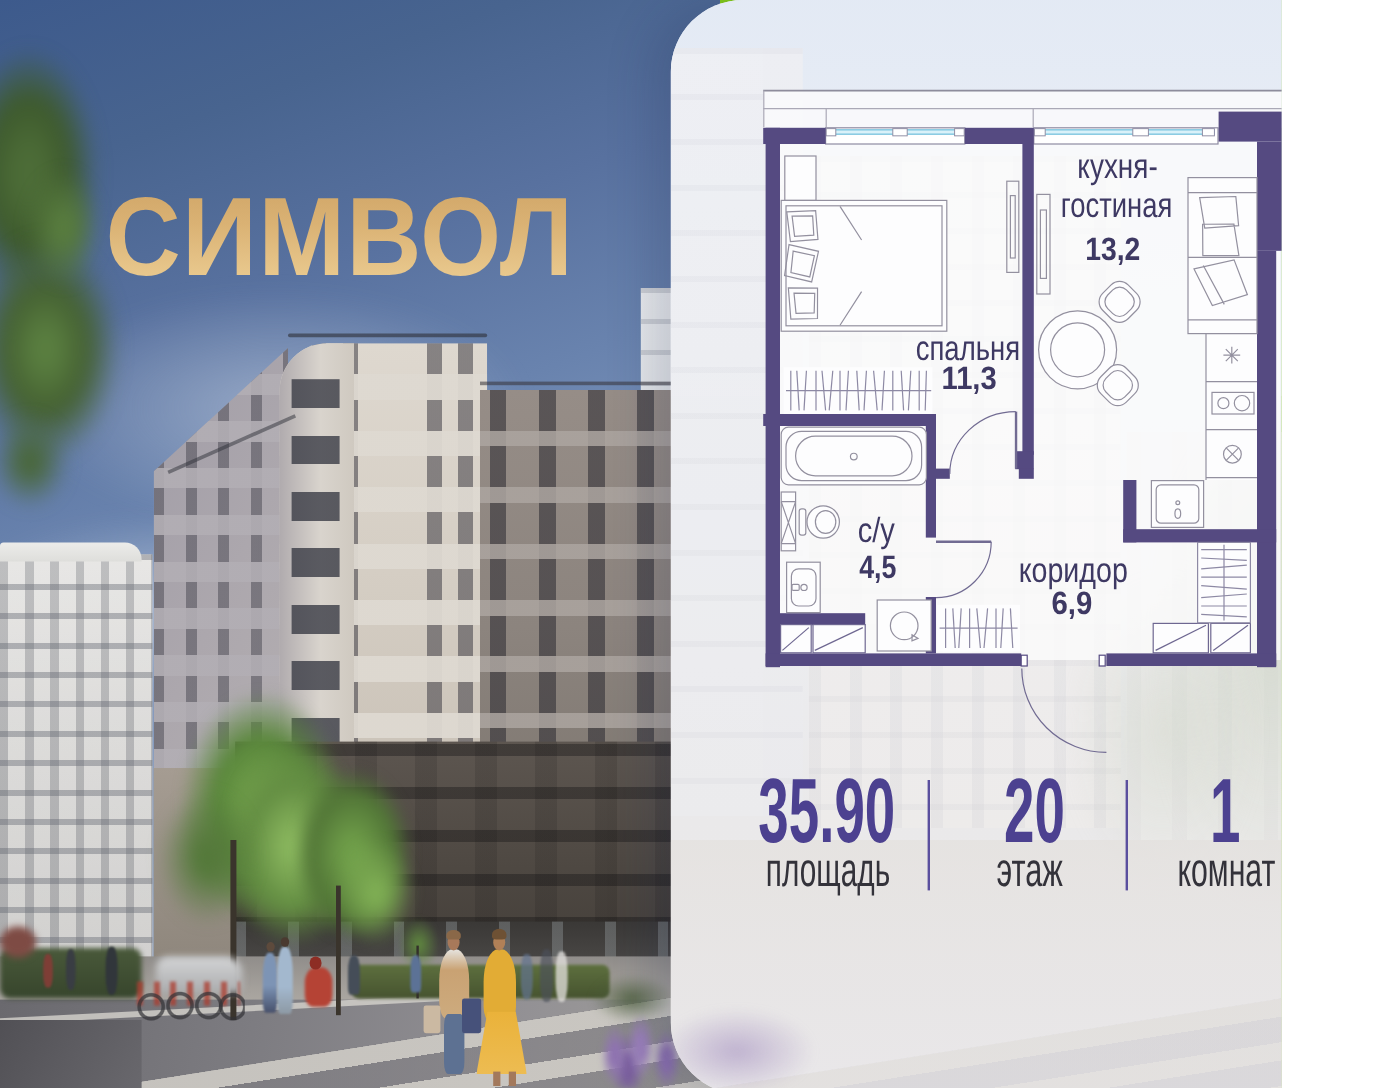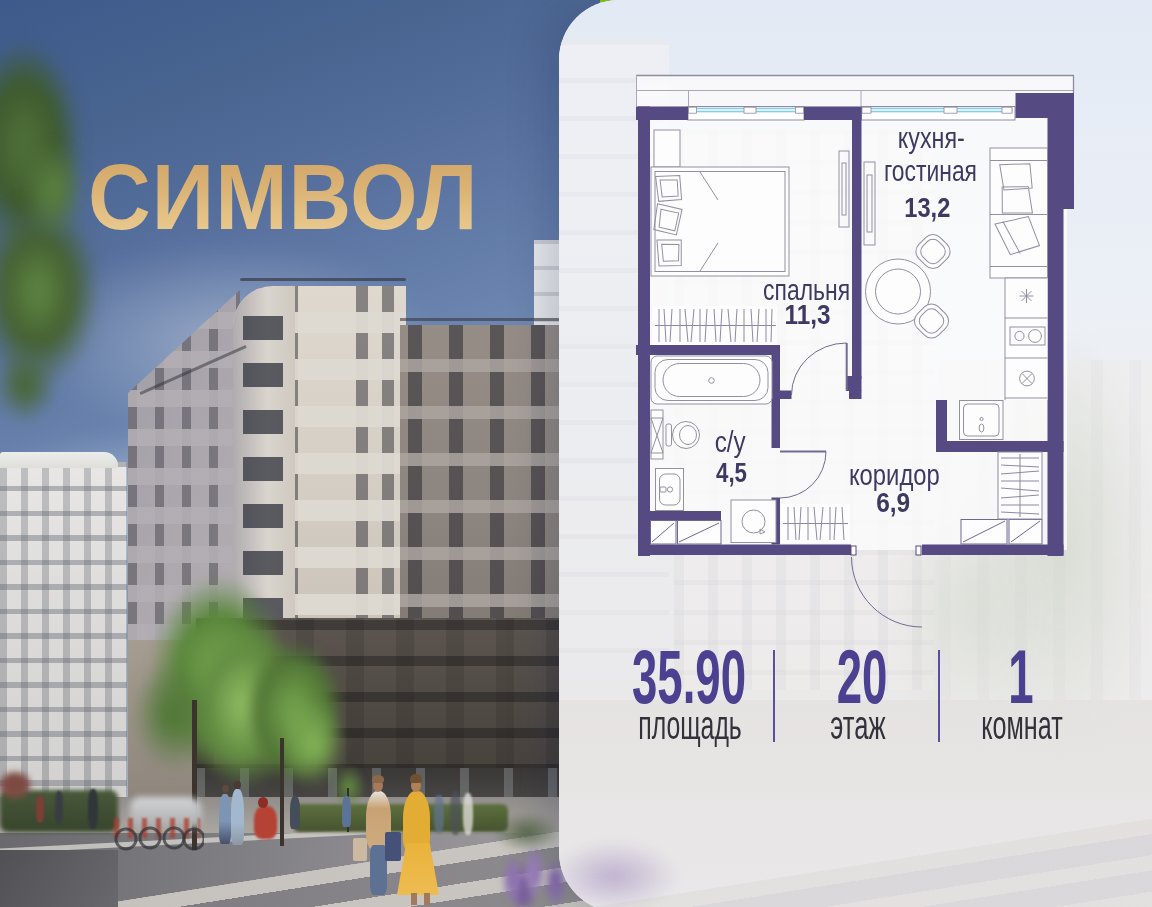--- a/index.html
+++ b/index.html
@@ -1,15 +1,15 @@
 <!DOCTYPE html>
 <html><head><meta charset="utf-8">
 <style>
 html,body{margin:0;padding:0;}
-#canvas{position:relative;width:1152px;height:907px;overflow:hidden;font-family:"Liberation Sans",sans-serif;background:#84cc16;}
+#canvas{position:relative;width:1068px;height:907px;overflow:hidden;font-family:"Liberation Sans",sans-serif;background:#84cc16;}
 #canvas div{position:absolute;}
 .txt{white-space:nowrap;}
 </style></head>
 <body>
 <div id="canvas">
 
 <div style="left:0;top:0;width:600px;height:907px;background:linear-gradient(160deg,#3d5a8c 0%,#48648f 14%,#58719f 28%,#6983ae 42%,#7e96bc 56%,#93a8c8 70%,#aebdd4 84%,#c7cfdd 100%);"></div>
 
 <div style="left:20px;top:240px;width:420px;height:200px;background:radial-gradient(closest-side,rgba(235,240,246,.38),rgba(235,240,246,0));filter:blur(10px);"></div>
 <div style="left:-40px;top:430px;width:360px;height:160px;background:radial-gradient(closest-side,rgba(238,242,248,.45),rgba(238,242,248,0));filter:blur(10px);"></div>

